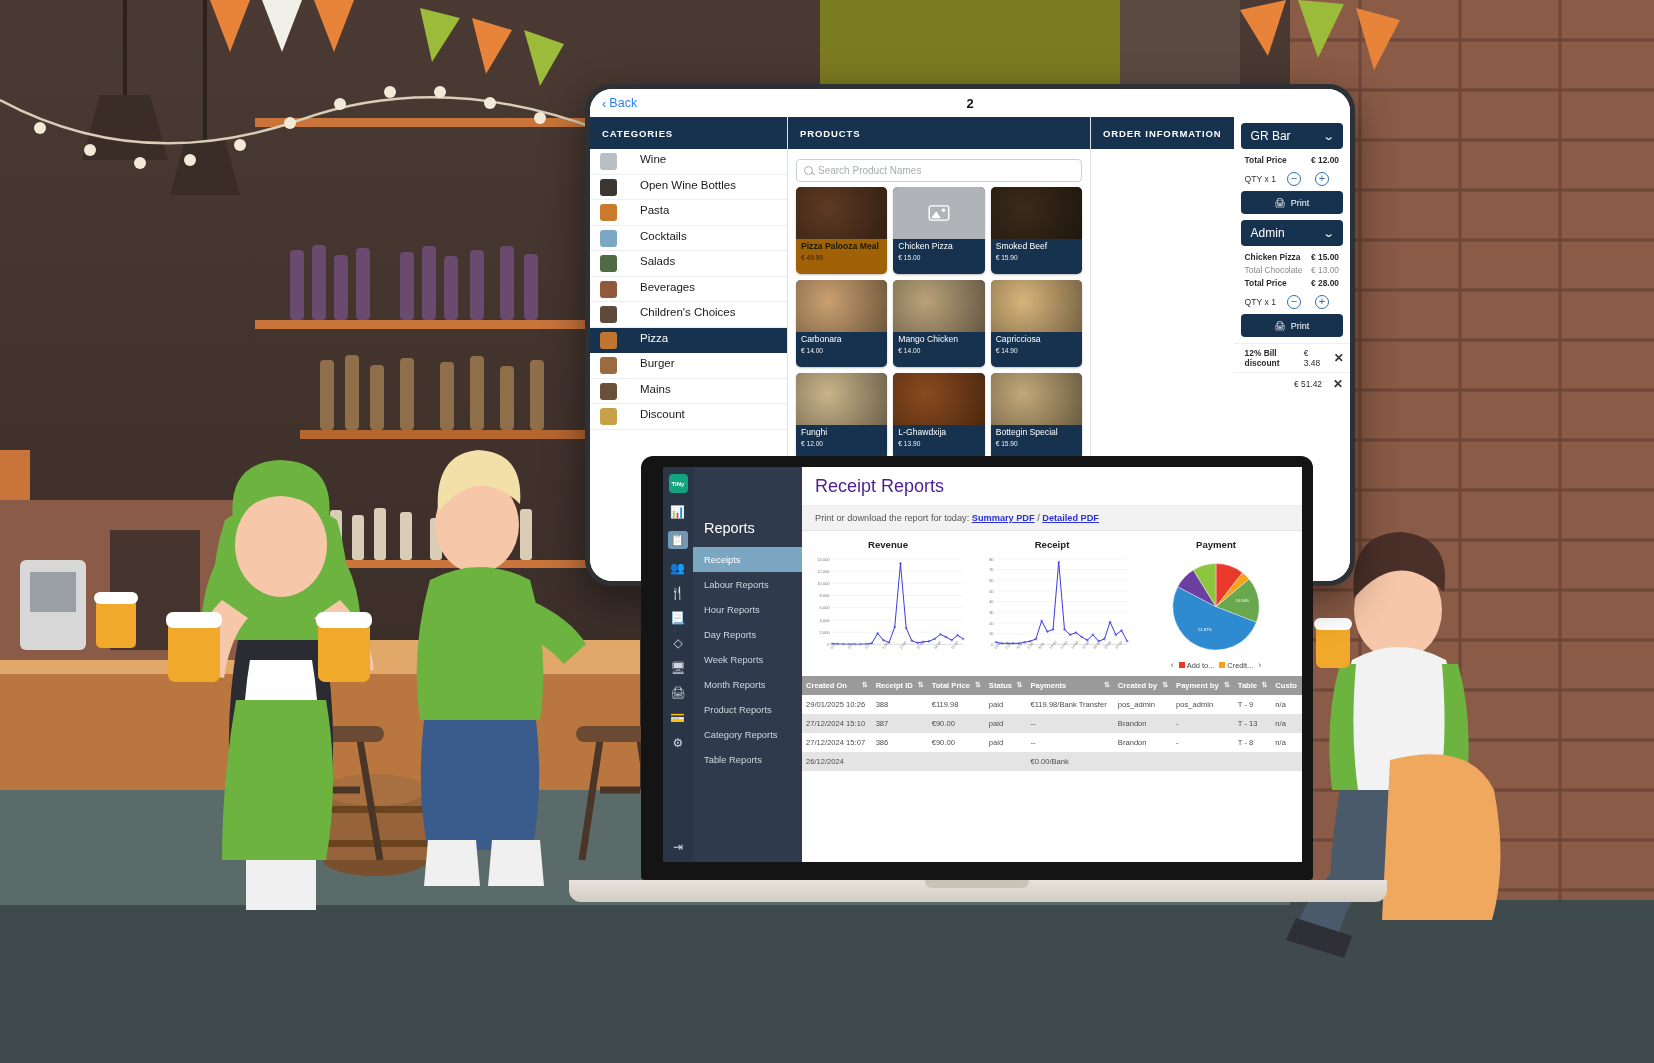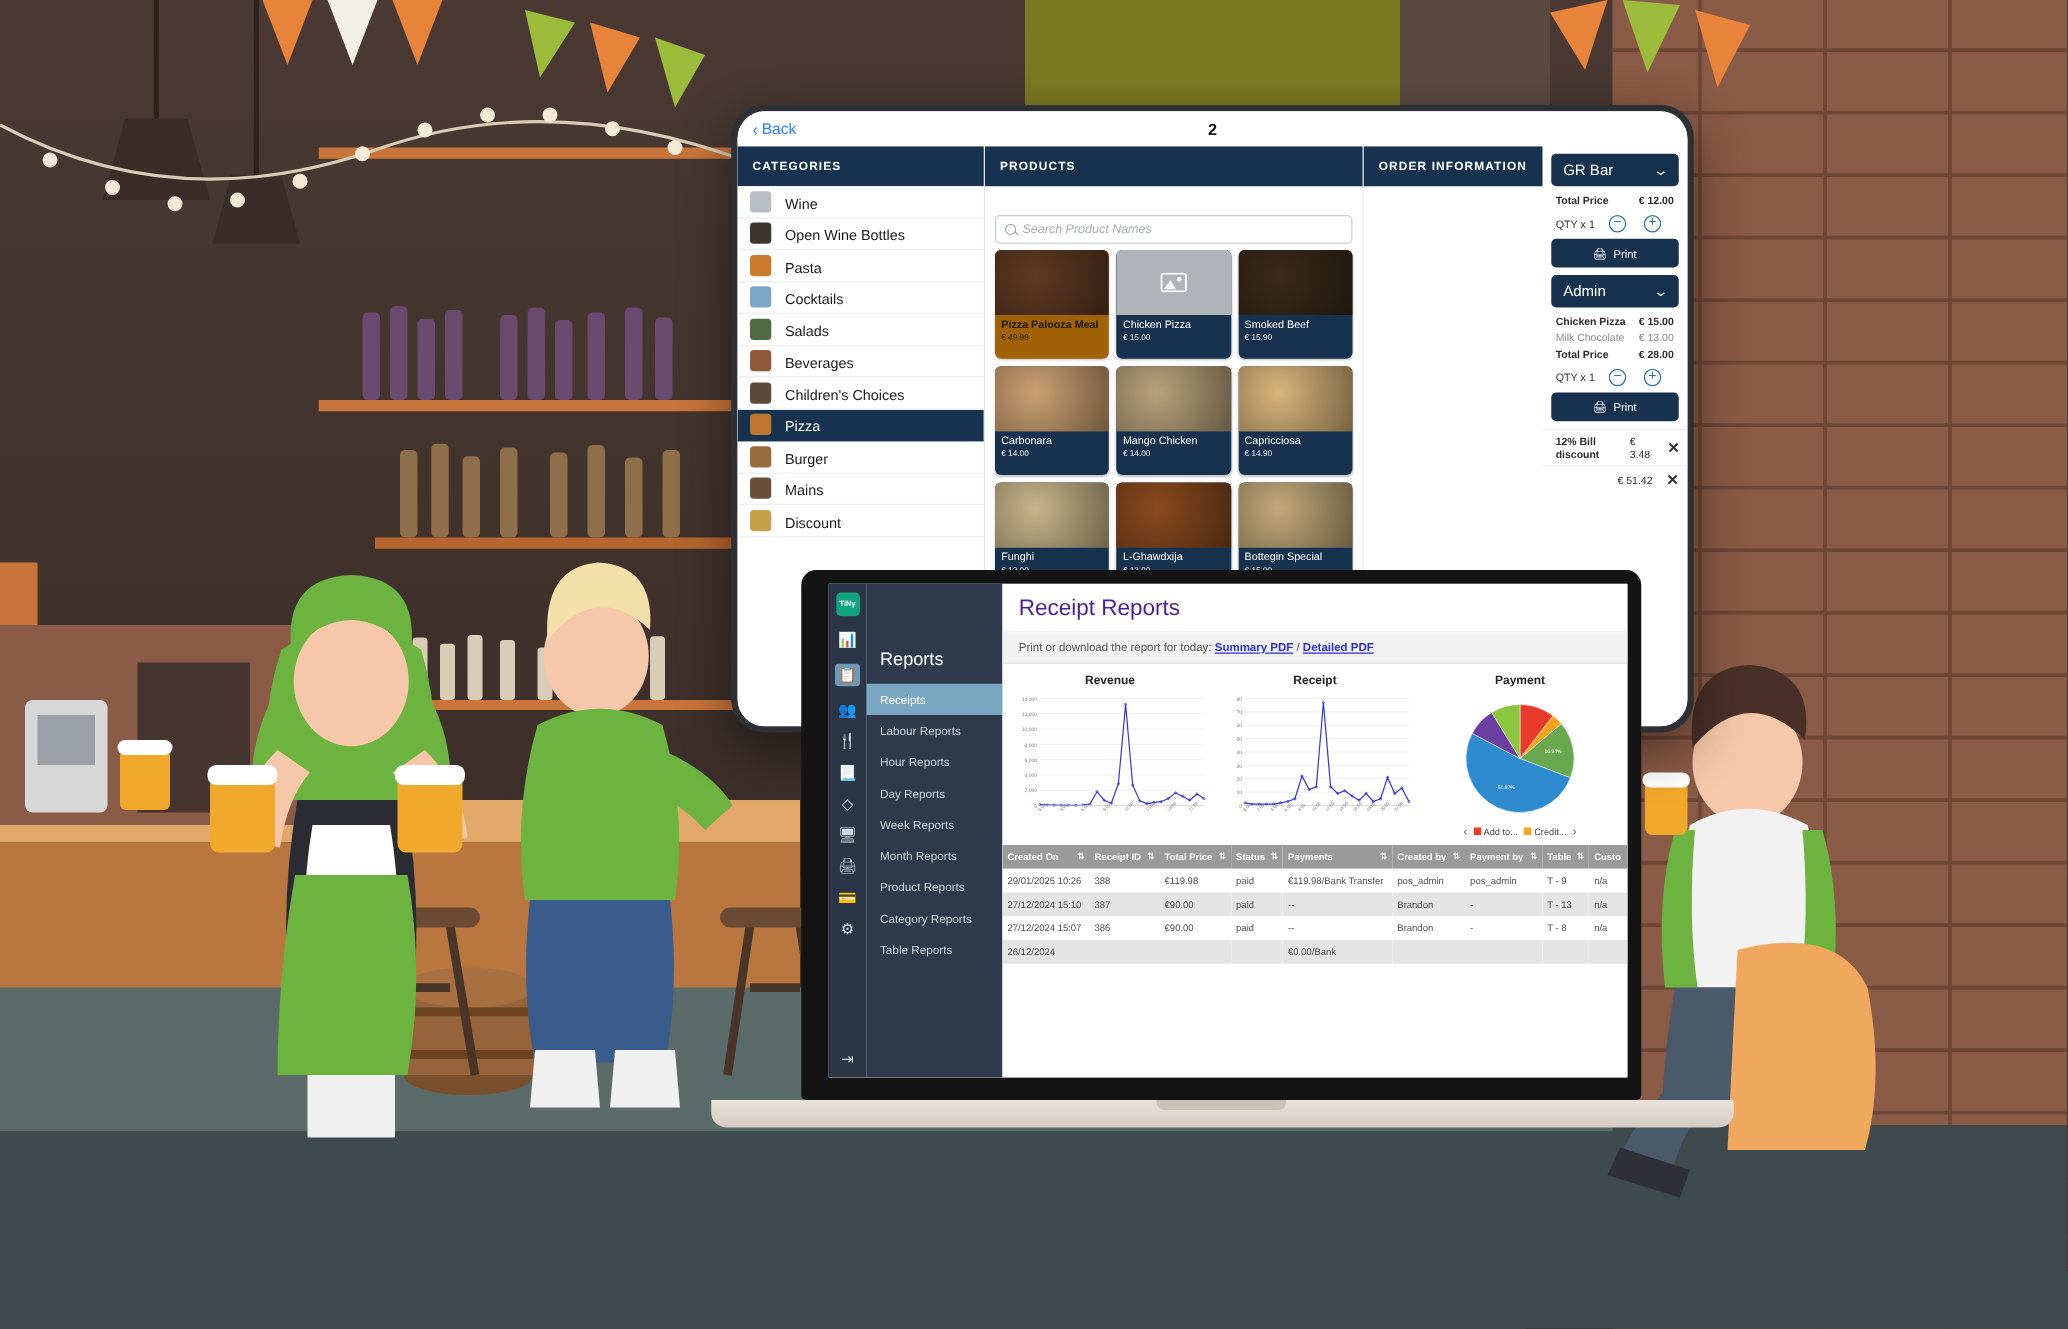--- a/index.html
+++ b/index.html
@@ -45,31 +45,31 @@
   .pos-cols { display:flex; height: calc(100% - 28px); }
   .col-cats { width: 198px; border-right:1px solid #dfe3e6; display:flex; flex-direction:column; }
   .col-prods { width: 303px; border-right:1px solid #dfe3e6; display:flex; flex-direction:column; background:#fff;}
   .col-order { flex:1; display:flex; flex-direction:row; background:#fff;}
   .col-header {
     background:#16324f; color:#fff; font-size:9.5px; font-weight:700;
     letter-spacing:.9px; padding:10px 12px; height:32px; display:flex; align-items:center;
   }
   .cat-list { flex:1; overflow:hidden; background:#fff; }
   .cat-item {
-    display:flex; align-items:flex-end; gap:11px; padding:4px 10px;
+    display:flex; align-items:flex-start; gap:23px; padding:4px 10px;
     height:25.5px; border-bottom:1px solid #eceff1; font-size:11.5px; color:#1a1a1a;
   }
   .cat-item.active { background:#16324f; color:#fff; border-bottom-color:#16324f; }
   .cat-thumb {
     width:17px; height:17px; border-radius:3px; flex:0 0 17px;
     background:#b9bec3; display:block;
   }
 
   
-  .search-wrap { padding:23px 8px 5px;font-style:italic; }
+  .search-wrap { padding:10px 8px 5px; }
   .search-box {
     height:23px; border:1px solid #c9ced3; border-radius:4px; background:#fff;
     display:flex; align-items:center; gap:5px; padding:0 7px;
   }
   .search-box .mag { width:9px; height:9px; border:1.4px solid #a7acb1; border-radius:50%; position:relative; flex:0 0 9px;}
   .search-box .mag::after { content:''; position:absolute; width:4px; height:1.4px; background:#a7acb1; transform:rotate(45deg); right:-3px; bottom:0px;}
   .search-box span { font-size:10px; color:#a8adb2; }
   .prod-grid {
     display:grid; grid-template-columns: repeat(3, 1fr); gap:6px;
     padding: 0 8px; flex:1; overflow:hidden; align-content:start;
@@ -562,21 +562,21 @@
             <div class="order-acc">
               <span>Admin</span>
               <span class="acc-chev">⌄</span>
             </div>
             <div class="order-lines">
               <div class="oline b">
                 <span>Chicken Pizza</span>
                 <span>€ 15.00</span>
               </div>
               <div class="oline grey">
-                <span>Milk Chocolate</span>
+                <span>Total Chocolate</span>
                 <span>€ 13.00</span>
               </div>
               <div class="oline b">
                 <span>Total Price</span>
                 <span>€ 28.00</span>
               </div>
             </div>
             <div class="qty-row">
               <span>QTY x 1</span>
               <span class="qty-btns">

